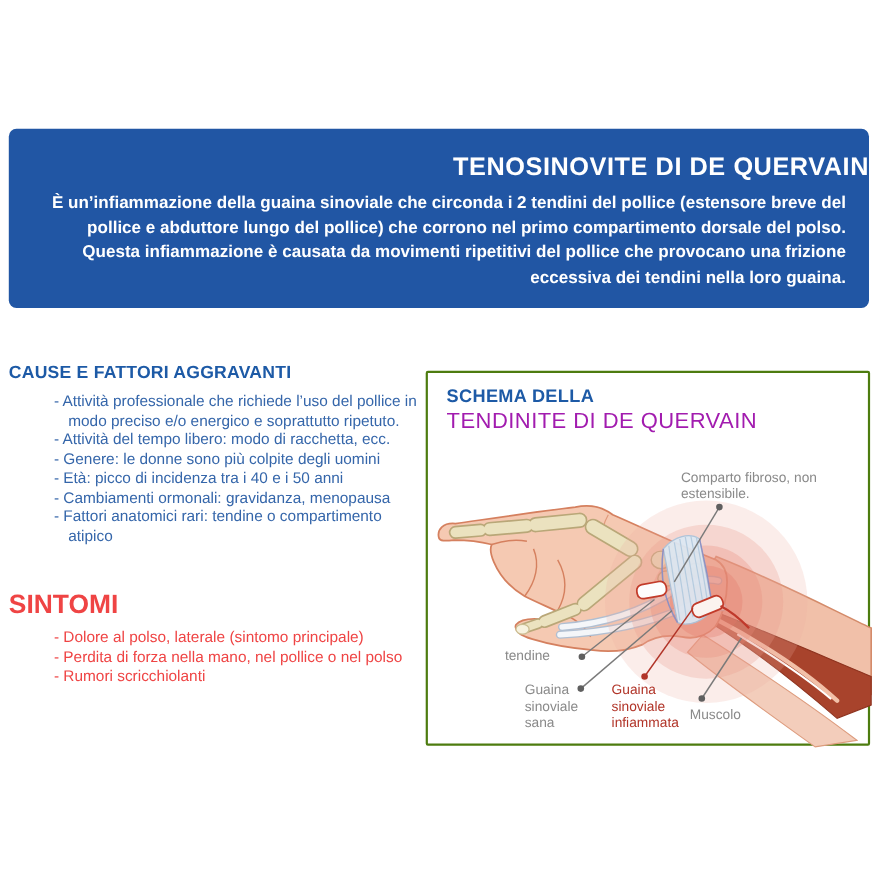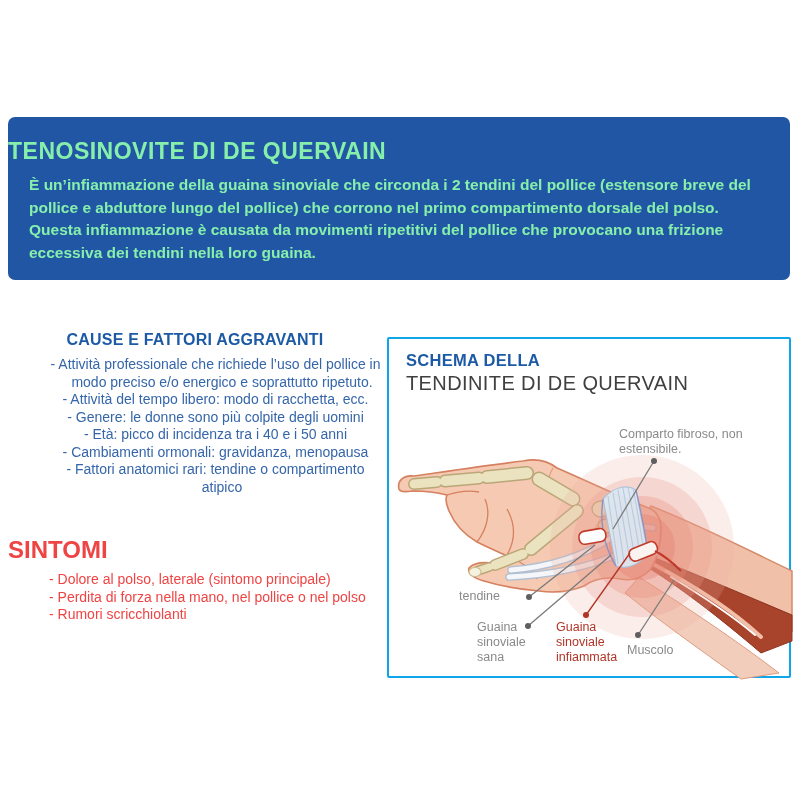--- a/index.html
+++ b/index.html
@@ -2,47 +2,47 @@
 <html><head>
 <meta charset="utf-8">
 <style>
   * { margin: 0; padding: 0; box-sizing: border-box; }
   html, body { width: 800px; height: 800px; background: #ffffff;
     font-family: "Liberation Sans", sans-serif; overflow: hidden; position: relative; }
 
   
   .hero {
     position: absolute; left: 8px; top: 117px; width: 782px; height: 163px;
-    background: #2156a4; border-radius: 7px; color: #86efac; text-align: left;
+    background: #2156a4; border-radius: 7px; color: #ffffff; text-align: right;
   }
   .hero h1 {
     margin-top: 21px; font-size: 23px; font-weight: bold; letter-spacing: .5px;
   }
   .hero p {
     margin: 9px auto 0; max-width: 740px; font-size: 15.5px; font-weight: bold;
     line-height: 22.5px;
   }
 
   
-  .col-left { position: absolute; left: 8px; top: 331px; width: 374px; color: #3566aa; text-align: center; }
+  .col-left { position: absolute; left: 8px; top: 331px; width: 374px; color: #3566aa; }
   .col-left h2 { color: #1d5aa6; font-size: 16px; font-weight: bold; letter-spacing: .2px; }
   .plain-list { list-style: none; margin-top: 7px; margin-left: 41px; }
   .plain-list li {
     font-size: 14px; line-height: 17.5px; padding-left: 13px; text-indent: -13px;
   }
   .symptoms-block { position: absolute; left: 8px; top: 536px; width: 374px; color: #ef4444; }
 
   
   .schema {
     position: absolute; left: 387px; top: 337px; width: 404px; height: 341px;
-    border: 2px solid #0ea5e9; border-radius: 2px; background: #ffffff;
+    border: 2px solid #4d7c0f; border-radius: 2px; background: #ffffff;
   }
   .schema-head { position: absolute; left: 17px; top: 12px; }
   .schema-head .l1 { color: #1d5aa6; font-size: 16.5px; font-weight: bold; letter-spacing: .3px; }
-  .schema-head .l2 { color: #404040; font-size: 20px; font-weight: normal; letter-spacing: .4px; margin-top: 2px; }
+  .schema-head .l2 { color: #a21caf; font-size: 20px; font-weight: normal; letter-spacing: .4px; margin-top: 2px; }
 
   .stage { position: absolute; inset: 0; }
   .stage svg { position: absolute; inset: 0; }
 
   .diag-label {
     position: absolute; color: #8a8a8a; font-size: 12.5px; line-height: 15px;
   }
   .diag-label.red { color: #b13428; }
 </style>
 </head>

